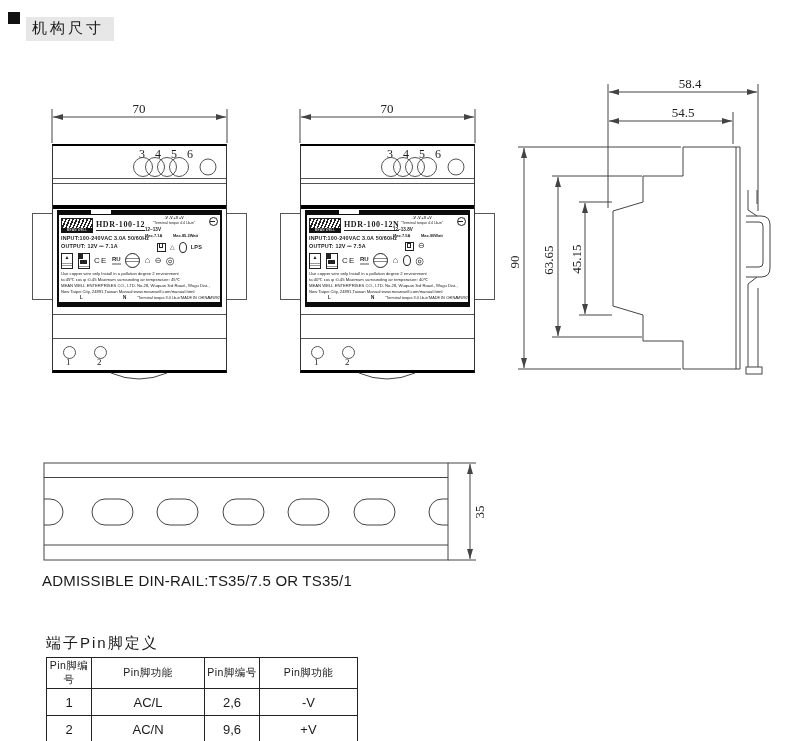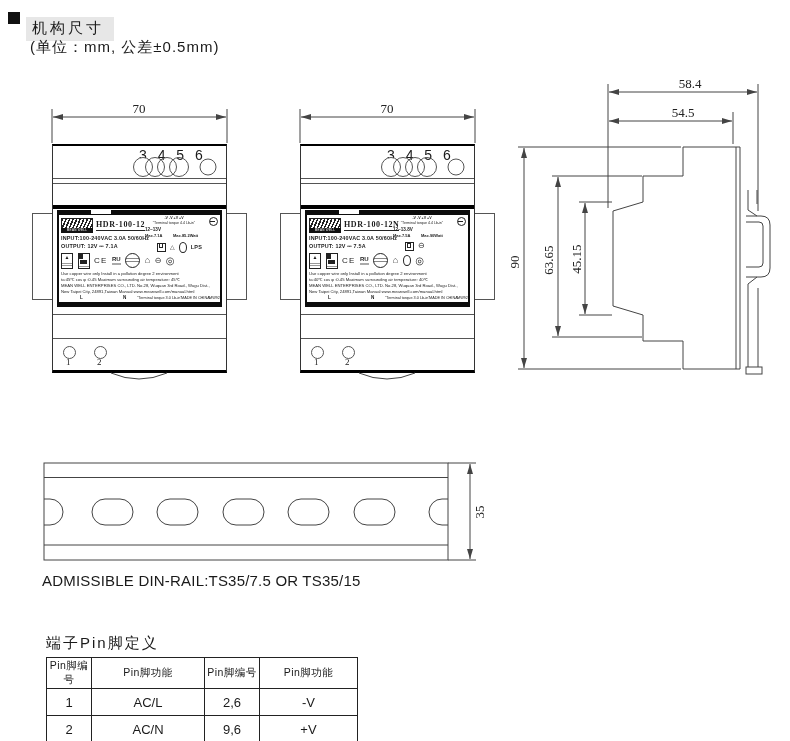--- a/index.html
+++ b/index.html
@@ -13,21 +13,21 @@
   
   .unit{position:absolute;top:100px;width:216px;height:292px;}
   .dim-svg{left:0;top:0;}
   line,path.ln{stroke:#444;stroke-width:1;fill:none;}
   .dimtxt{font-family:"Liberation Serif",serif;font-size:13px;fill:#222;}
   .ear{top:113px;width:21px;height:87px;border:1px solid #555;background:#fff;box-sizing:border-box;}
   .body{left:20px;top:44px;width:175px;height:229px;background:#fff;box-sizing:border-box;
         border:1.5px solid #333;border-top:2.5px solid #000;border-bottom:3px solid #000;}
   .hline{left:0;width:100%;height:0;border-top:1px solid #555;}
   .thick{left:0;width:100%;height:4px;background:#000;}
-  .pins-top{font-family:Liberation Sans, sans-serif;font-size:14px;word-spacing:5px;letter-spacing:1px;}
+  .pins-top{font-family:Liberation Serif, serif;font-size:12px;word-spacing:5px;letter-spacing:1px;}
   .pin-num{font-family:"Liberation Serif",serif;font-size:9px;}
   .circle{width:13px;height:13px;border:1px solid #555;border-radius:50%;box-sizing:border-box;background:#fff;}
   
   .label{left:4px;top:64px;width:165px;height:97px;background:#0c0c0c;}
   .notch{left:34px;top:0;width:20px;height:4px;background:#fff;}
   .linner{left:2px;top:5px;width:161px;height:87px;background:#fff;position:absolute;overflow:hidden;}
   .linner *{position:absolute;white-space:nowrap;color:#1c1c1c;}
   .logo{left:2px;top:3px;width:30px;height:9px;background:
         repeating-linear-gradient(115deg,#222 0 1.4px,#fff 1.4px 3.2px);border:1px solid #222;}
   .logobar{left:2px;top:13px;width:32px;height:4.5px;background:#111;color:#fff !important;
@@ -92,21 +92,20 @@
         <path d="M0,1 L10,4 L0,7 Z" fill="#444"></path>
       </marker>
       <marker id="arrS" markerWidth="12" markerHeight="8" refX="10" refY="4" orient="auto-start-reverse" markerUnits="userSpaceOnUse">
         <path d="M0,1 L10,4 L0,7 Z" fill="#444"></path>
       </marker>
     </defs>
   </svg>
 
   <div class="u sq" style="left:8px;top:12px"></div>
   <div class="u sec-title" style="left:26px;top:17px">机构尺寸</div>
-  <div class="u unit-note" style="left:30px;top:38px">(单位：mm, 公差±0.5mm)</div>
 
   <div class="unit" style="left:32px">
     <svg class="u dim-svg" width="216" height="46">
       <line x1="20" y1="9" x2="20" y2="43"></line>
       <line x1="195" y1="9" x2="195" y2="43"></line>
       <line x1="21" y1="17" x2="194" y2="17" marker-start="url(#arrS)" marker-end="url(#arrE)"></line>
       <text class="dimtxt" x="107" y="13" text-anchor="middle">70</text>
     </svg>
     <div class="u ear" style="left:0"></div>
     <div class="u ear" style="left:194px"></div>
@@ -303,21 +302,21 @@
     <rect x="314" y="41" width="41" height="26" rx="13" fill="none" stroke="#444"></rect>
     <path class="ln" d="M4,41 h6 a13,13 0 0 1 0,26 h-6"></path>
     <path class="ln" d="M408,41 h-6 a13,13 0 0 0 0,26 h6"></path>
 
     <line x1="408" y1="5" x2="436" y2="5"></line>
     <line x1="408" y1="102" x2="436" y2="102"></line>
     <line x1="430" y1="6" x2="430" y2="101" marker-start="url(#arrS)" marker-end="url(#arrE)"></line>
     <text class="dimtxt" x="444" y="54" text-anchor="middle" transform="rotate(-90 444 54)">35</text>
   </svg>
 
-  <div class="u caption" style="left:42px;top:572px">ADMISSIBLE DIN-RAIL:TS35/7.5 OR TS35/15</div>
+  <div class="u caption" style="left:42px;top:572px">ADMISSIBLE DIN-RAIL:TS35/7.5 OR TS35/1</div>
 
   <div class="u pin-title" style="left:46px;top:634px">端子Pin脚定义</div>
   <table class="pins u" style="left:46px;top:657px">
     <thead>
       <tr>
         <th class="w1">Pin脚编号</th>
         <th class="w2">Pin脚功能</th>
         <th class="w3">Pin脚编号</th>
         <th class="w4">Pin脚功能</th>
       </tr>

